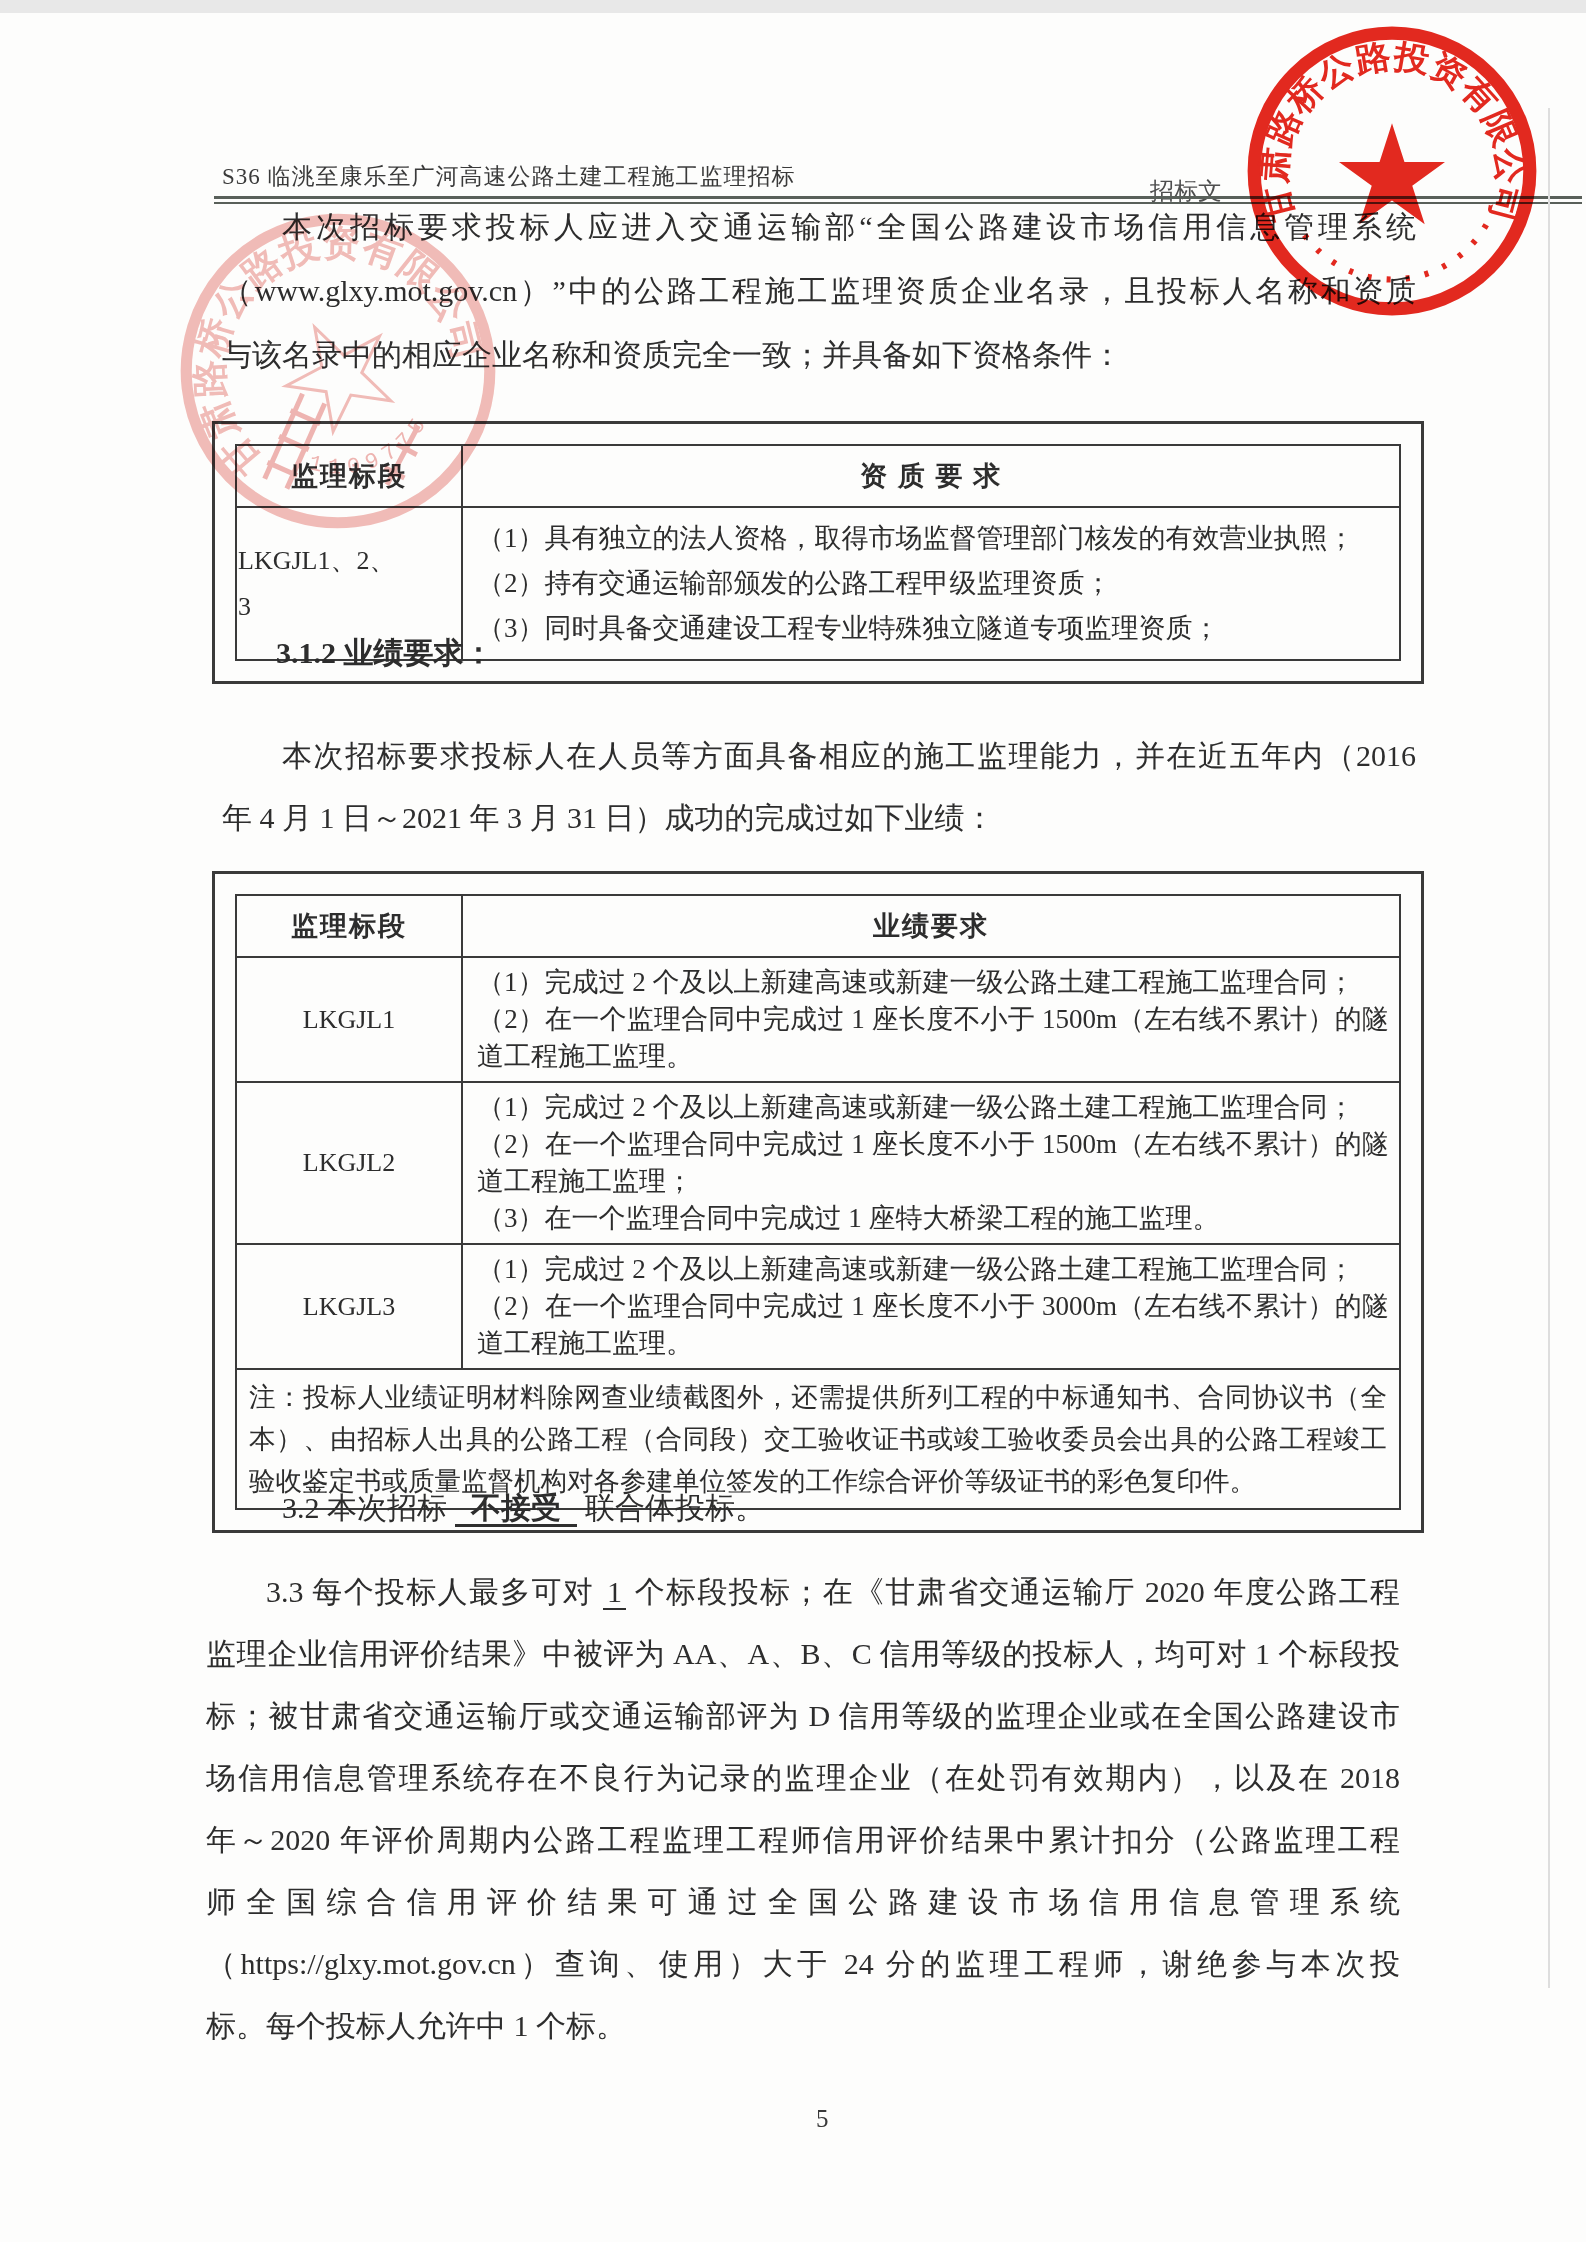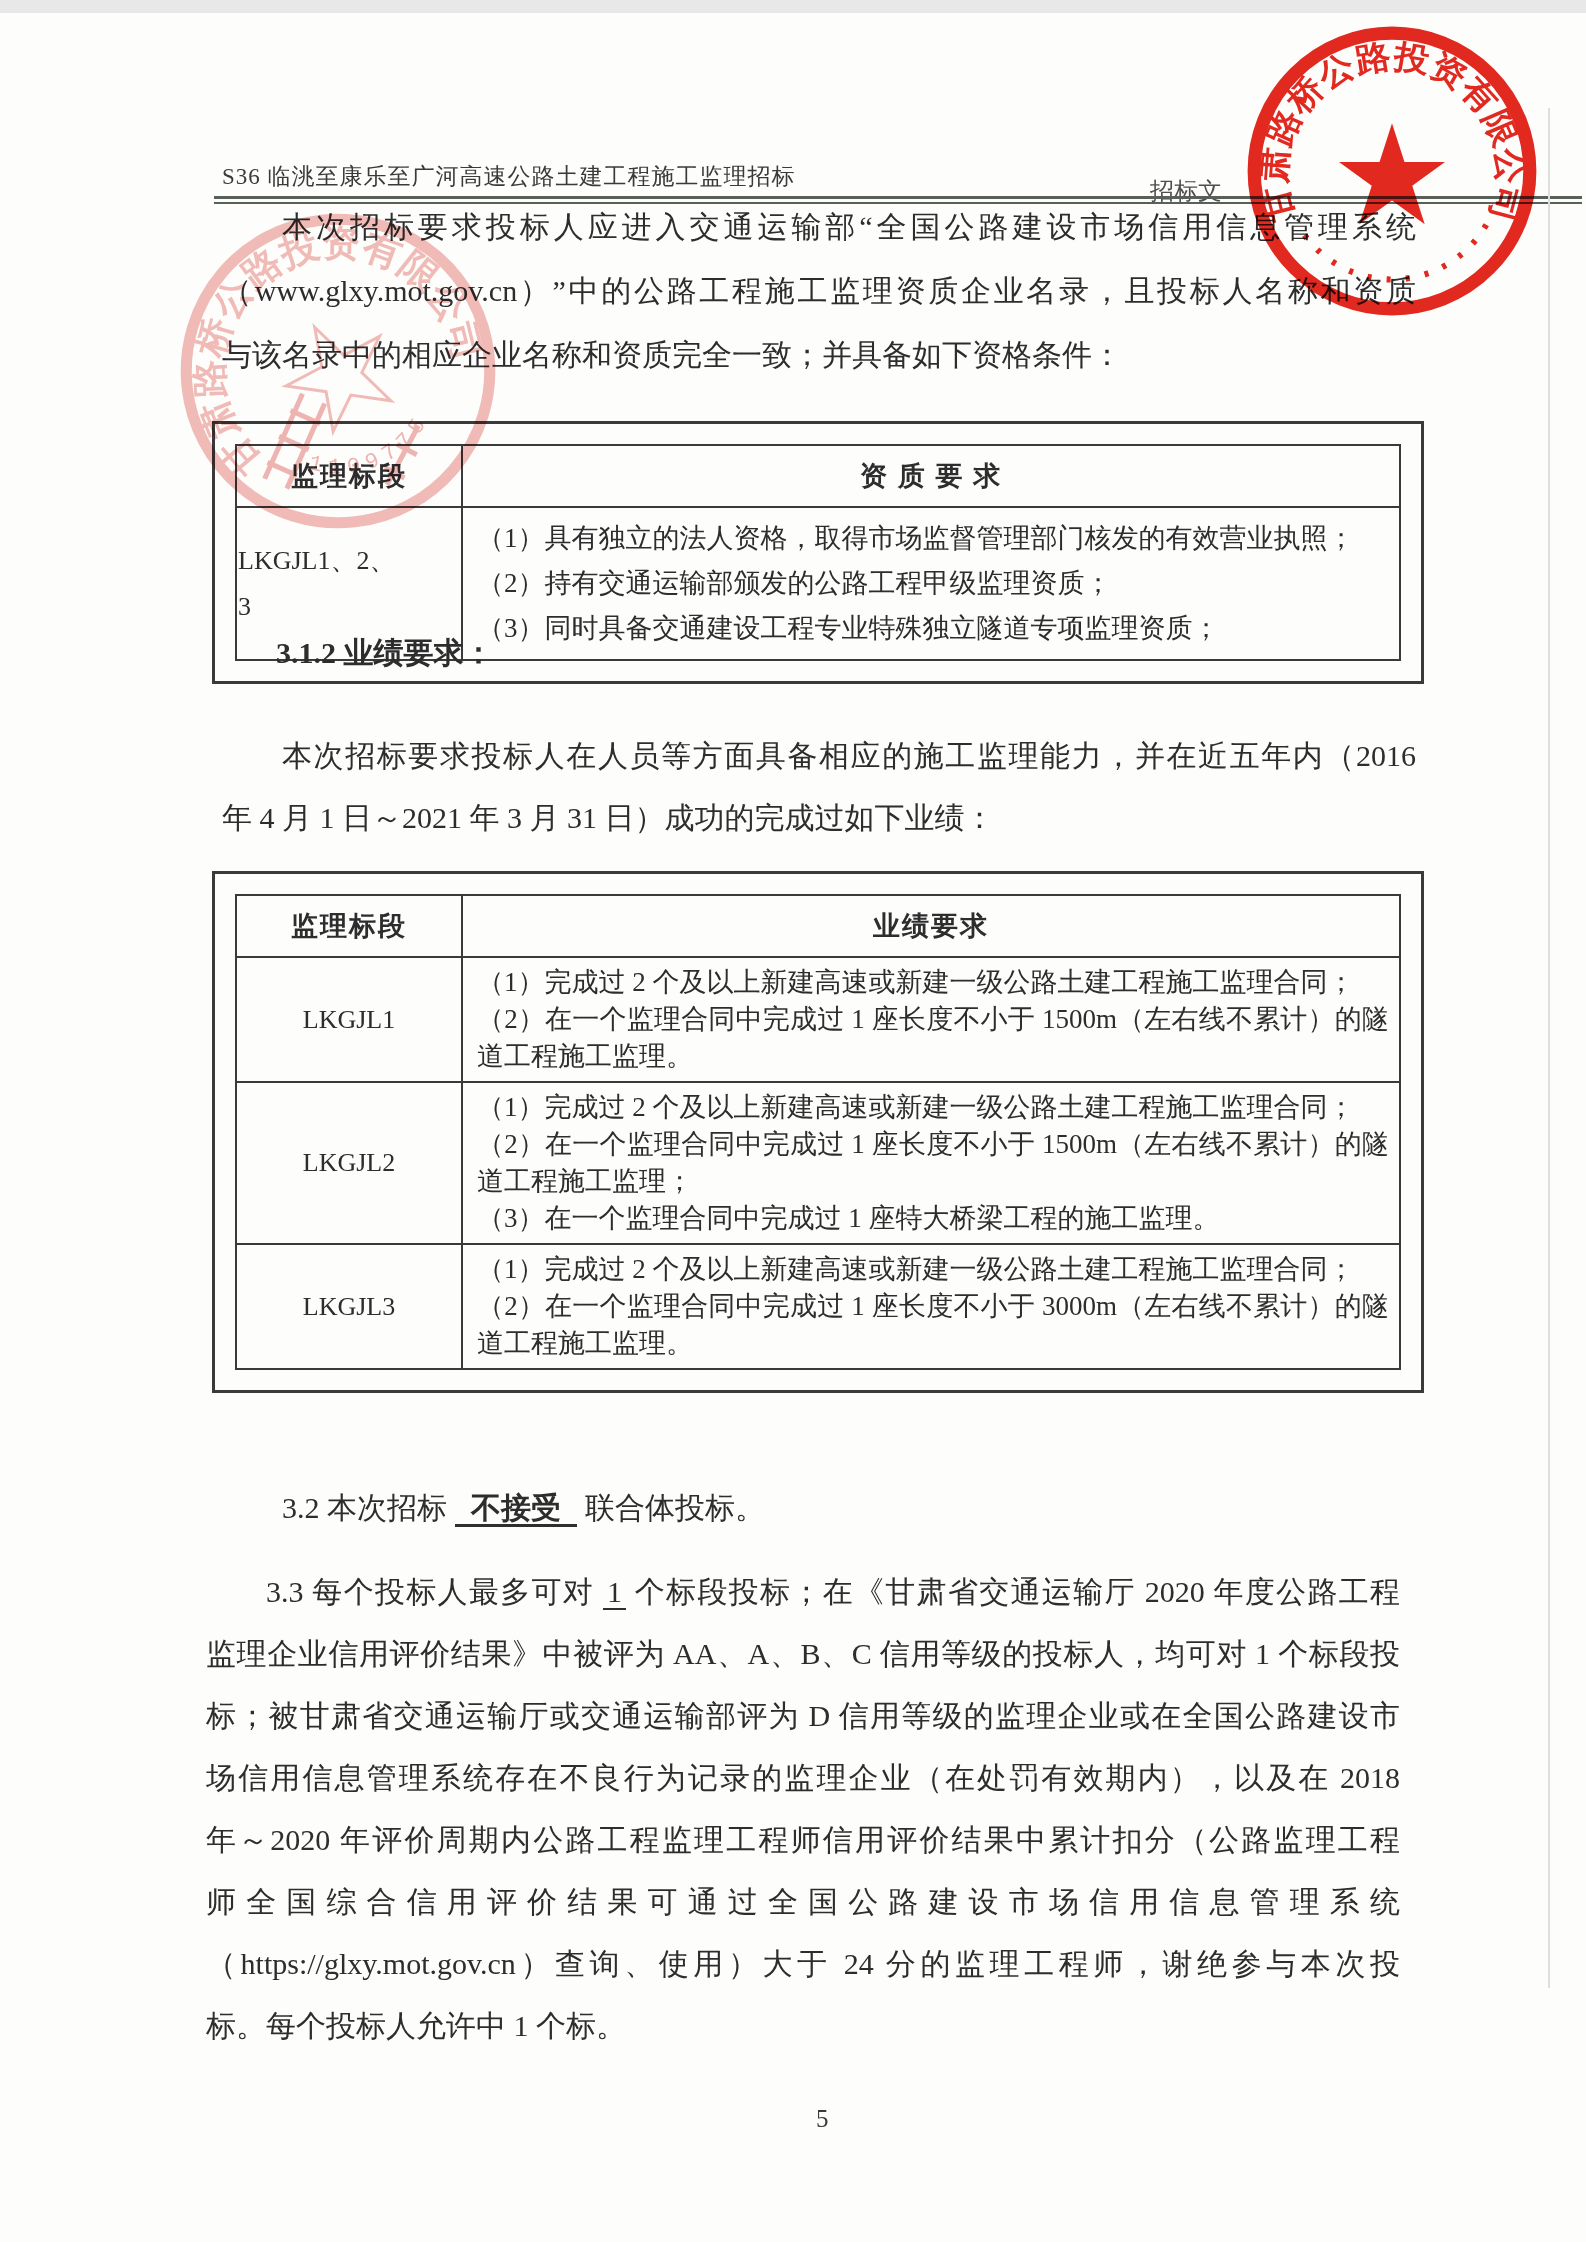--- a/index.html
+++ b/index.html
@@ -141,20 +141,23 @@
               <div class="titem">（2）在一个监理合同中完成过 1 座长度不小于 1500m（左右线不累计）的隧道工程施工监理；</div>
               <div class="titem">（3）在一个监理合同中完成过 1 座特大桥梁工程的施工监理。</div>
             </td>
       </tr>
       <tr>
         <td class="c1 seg">LKGJL3</td>
         <td class="items">
               <div class="titem">（1）完成过 2 个及以上新建高速或新建一级公路土建工程施工监理合同；</div>
               <div class="titem">（2）在一个监理合同中完成过 1 座长度不小于 3000m（左右线不累计）的隧道工程施工监理。</div>
             </td>
+      </tr>
+      <tr>
+        <td class="note" colspan="2">注：投标人业绩证明材料除网查业绩截图外，还需提供所列工程的中标通知书、合同协议书（全本）、由招标人出具的公路工程（合同段）交工验收证书或竣工验收委员会出具的公路工程竣工验收鉴定书或质量监督机构对各参建单位签发的工作综合评价等级证书的彩色复印件。</td>
       </tr>
     </tbody>
       </table>
   </div>
 
   <div class="abs c32">
     <span>3.2 本次招标</span><span class="hl">不接受</span><span>联合体投标。</span>
   </div>
 
   <div class="abs para p33">

